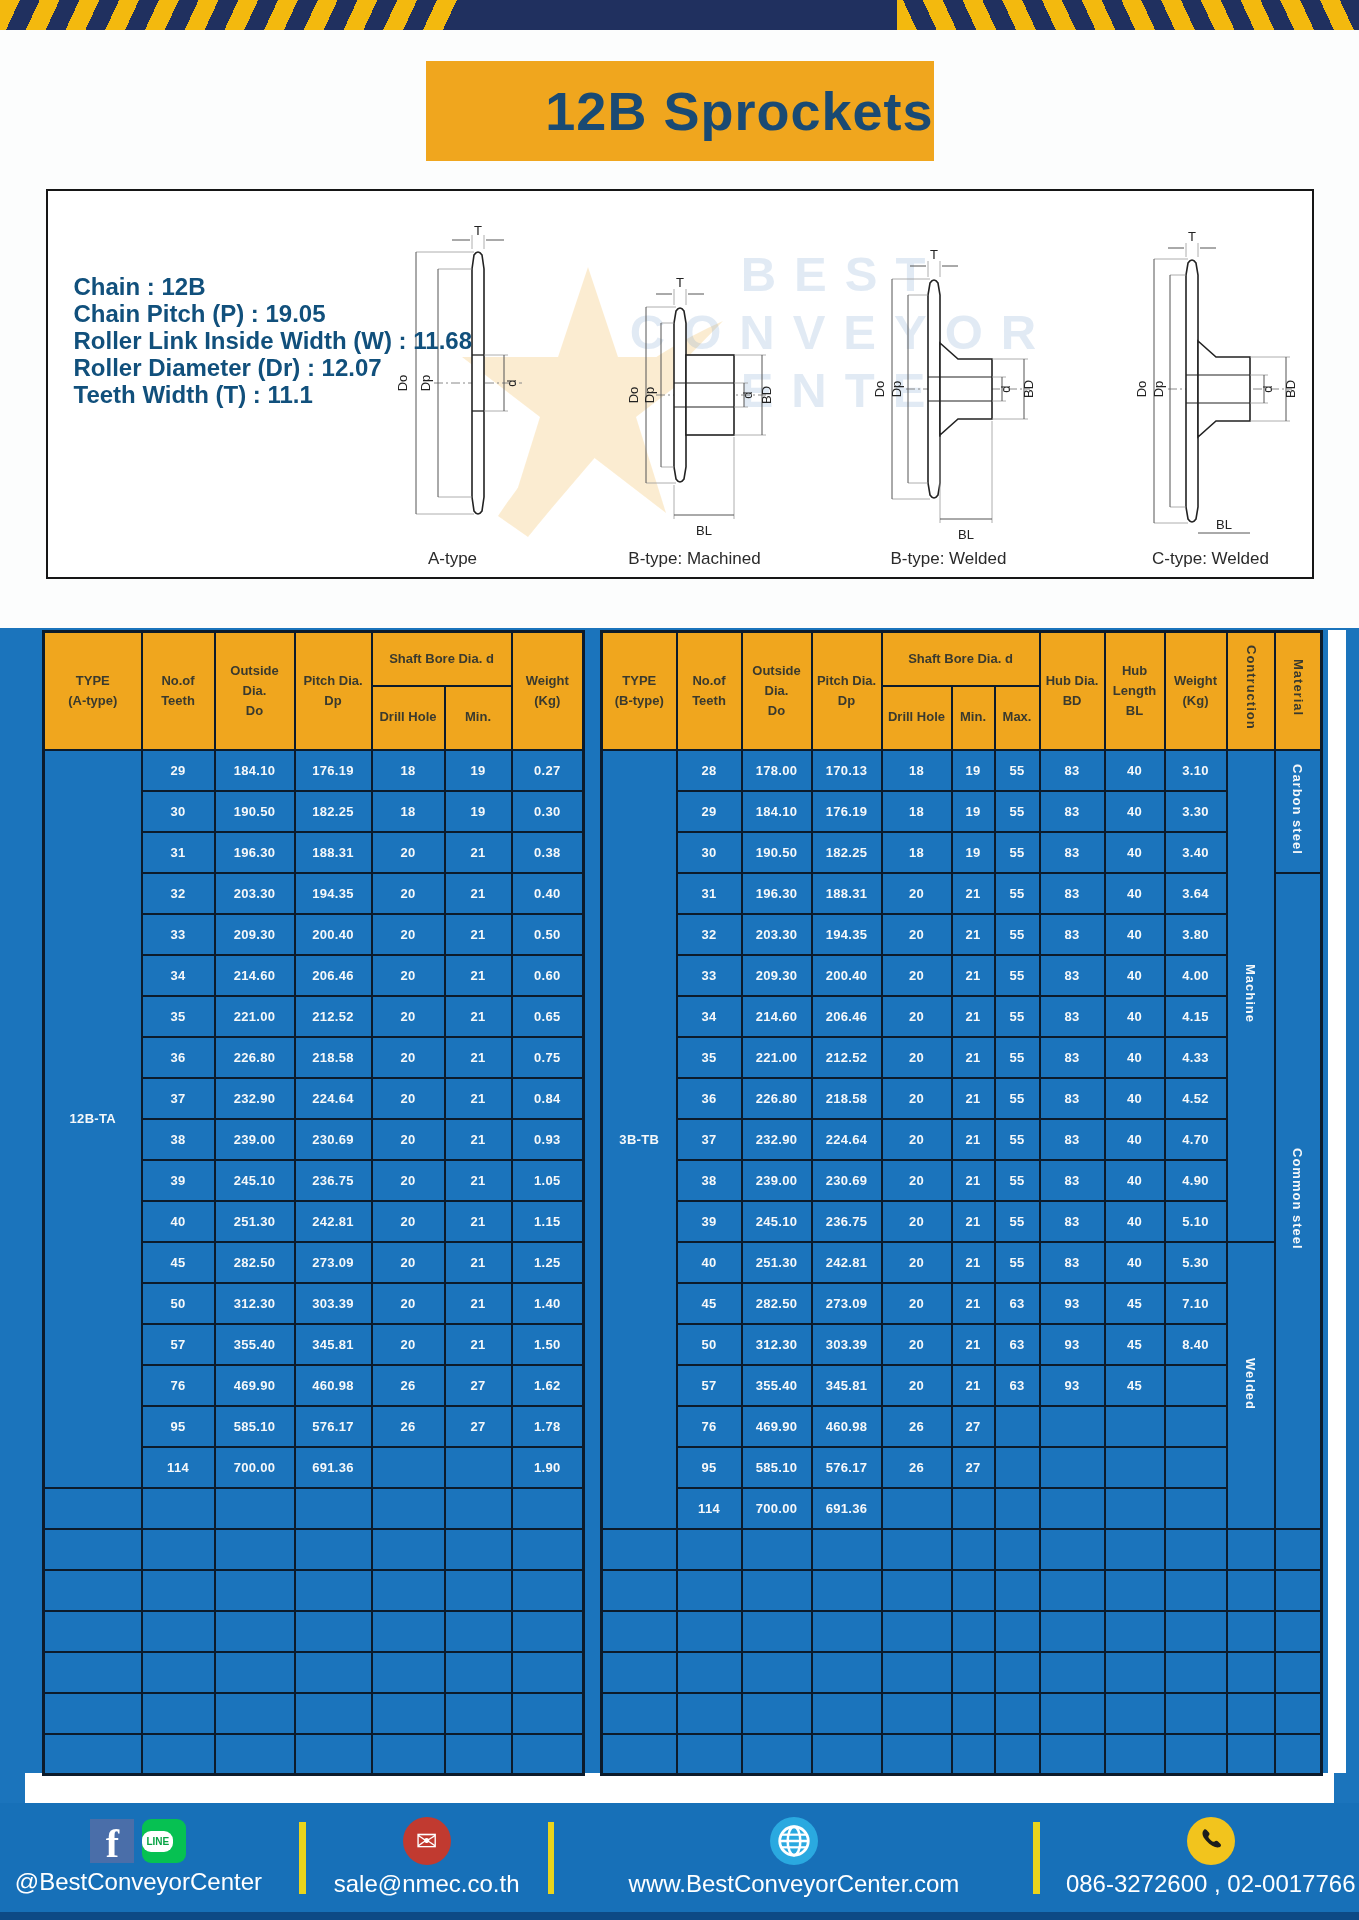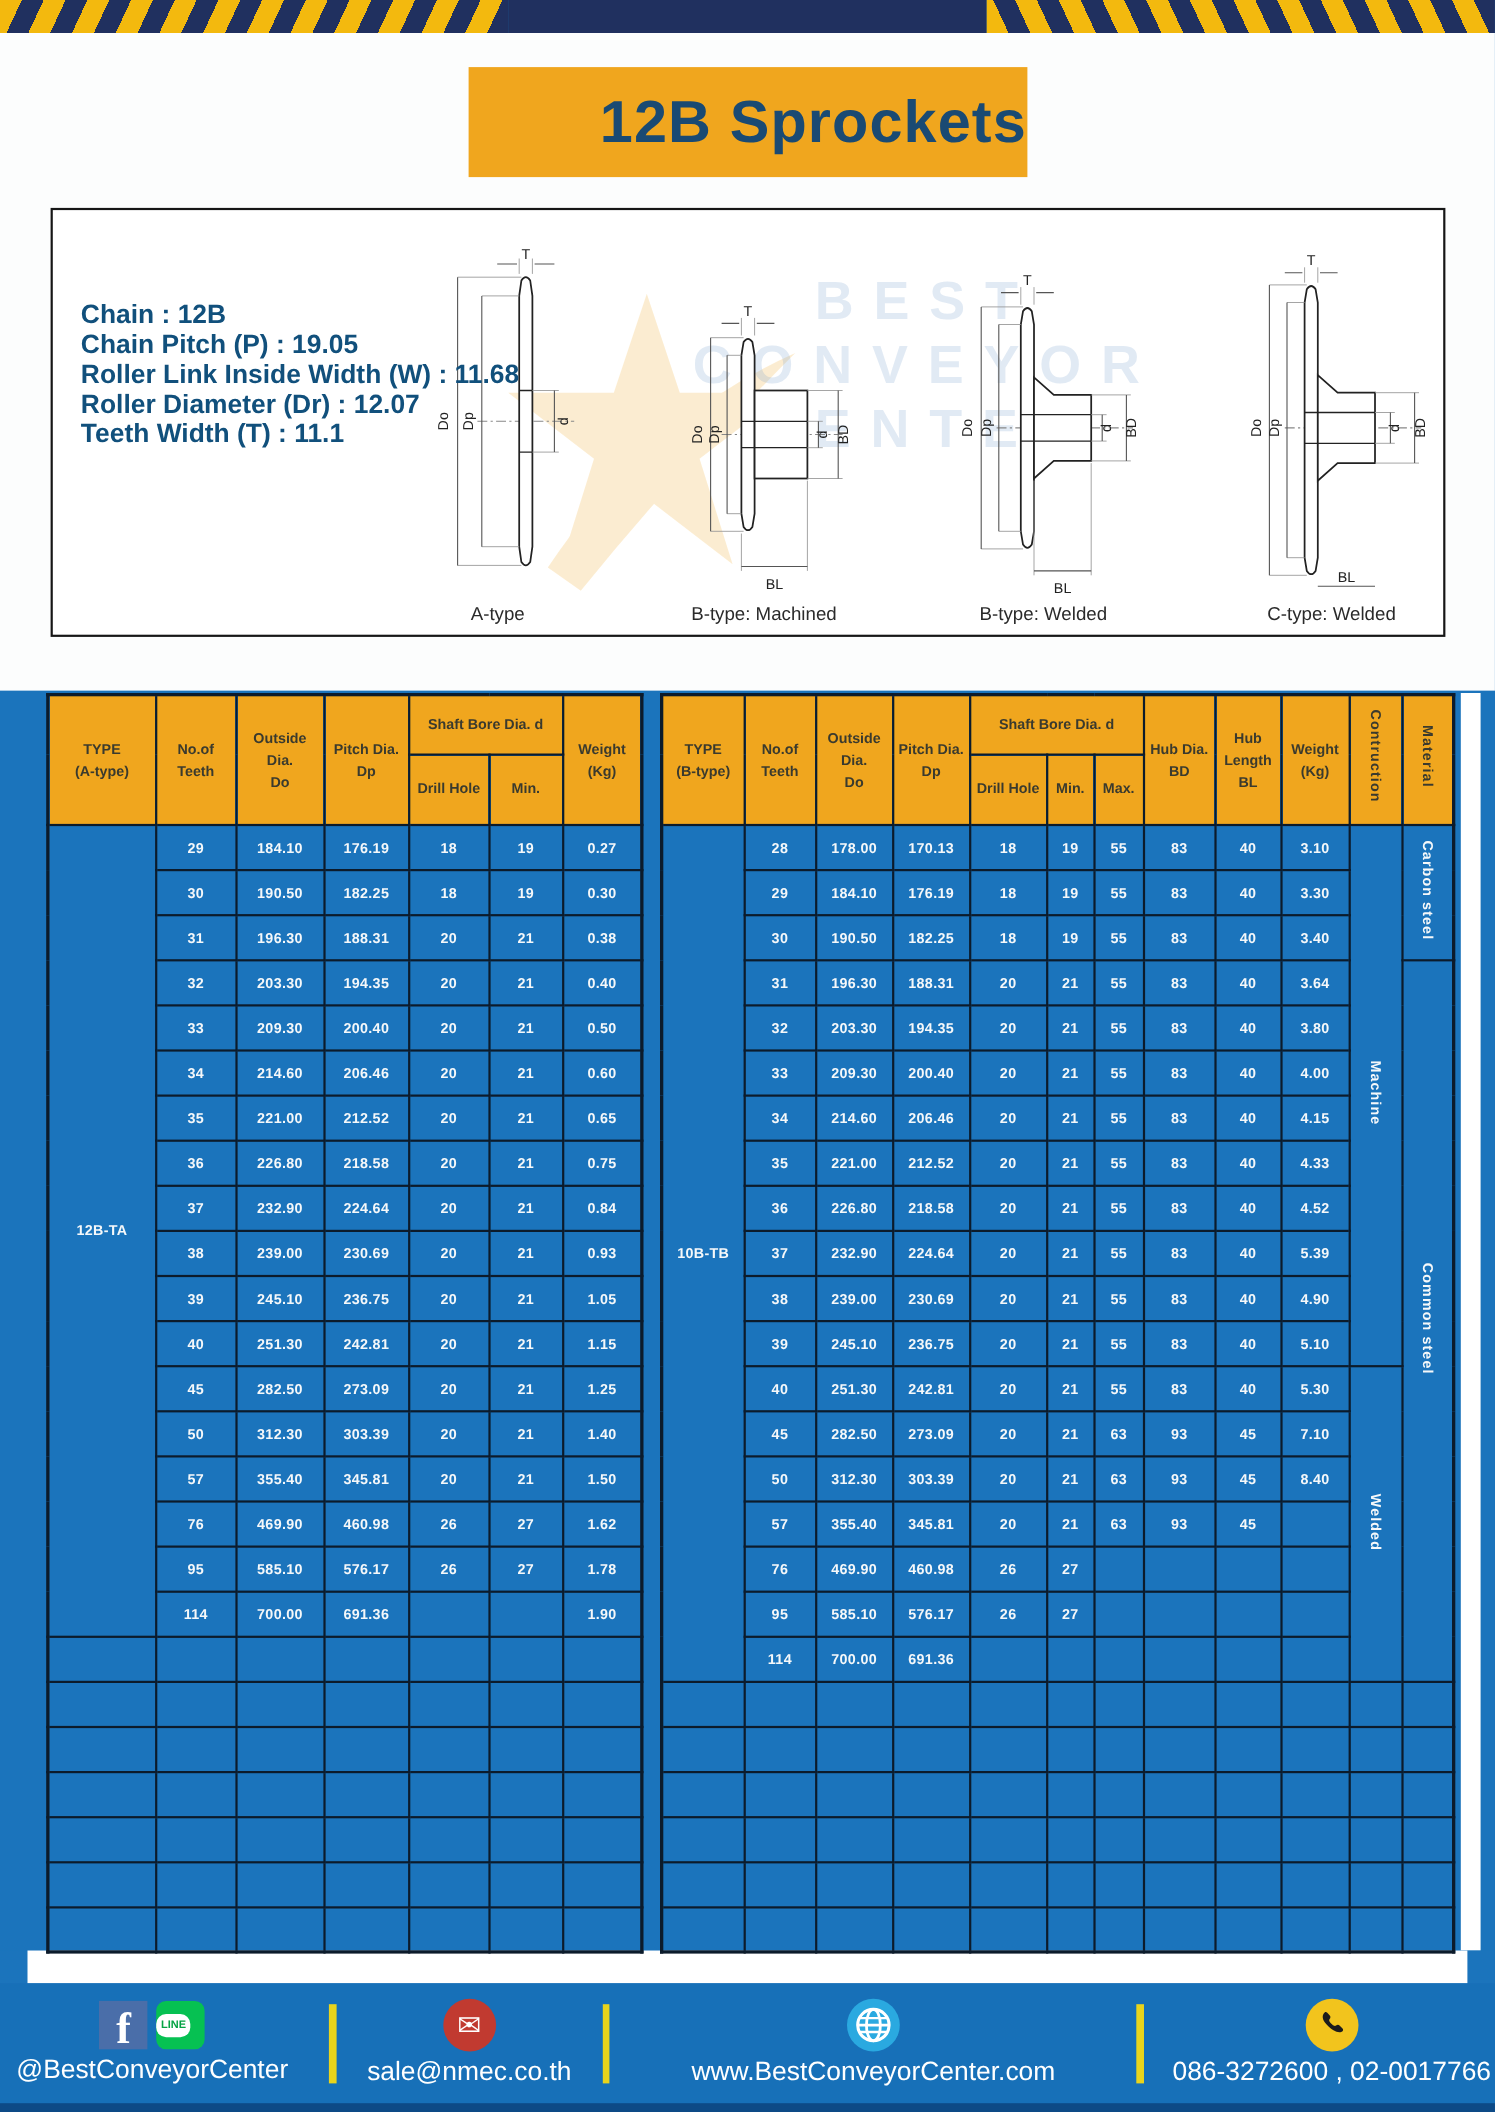--- a/index.html
+++ b/index.html
@@ -531,21 +531,21 @@
           <th rowspan="2"><span class="vert">Material</span></th>
         </tr>
         <tr class="h2">
           <th>Drill Hole</th>
           <th>Min.</th>
           <th>Max.</th>
         </tr>
       </thead>
       <tbody id="right-body">
           <tr>
-            <td rowspan="19">10B-TB</td>
+            <td rowspan="19">3B-TB</td>
             <td>28</td>
             <td>178.00</td>
             <td>170.13</td>
             <td>18</td>
             <td>19</td>
             <td>55</td>
             <td>83</td>
             <td>40</td>
             <td>3.10</td>
             <td rowspan="12"><span class="vert">Machine</span></td>
@@ -642,21 +642,21 @@
           </tr>
           <tr>
             <td>37</td>
             <td>232.90</td>
             <td>224.64</td>
             <td>20</td>
             <td>21</td>
             <td>55</td>
             <td>83</td>
             <td>40</td>
-            <td>5.39</td>
+            <td>4.70</td>
           </tr>
           <tr>
             <td>38</td>
             <td>239.00</td>
             <td>230.69</td>
             <td>20</td>
             <td>21</td>
             <td>55</td>
             <td>83</td>
             <td>40</td>

